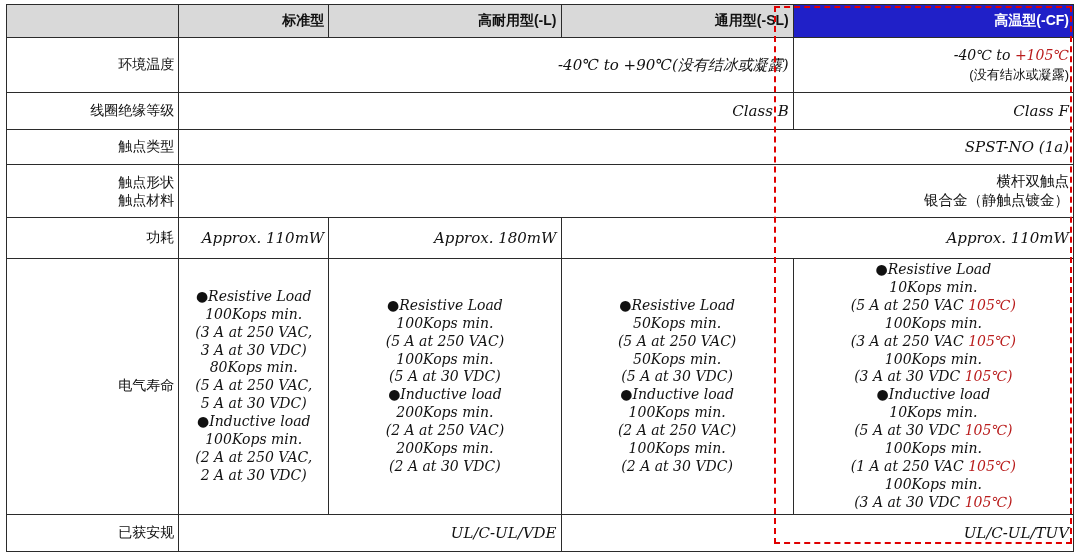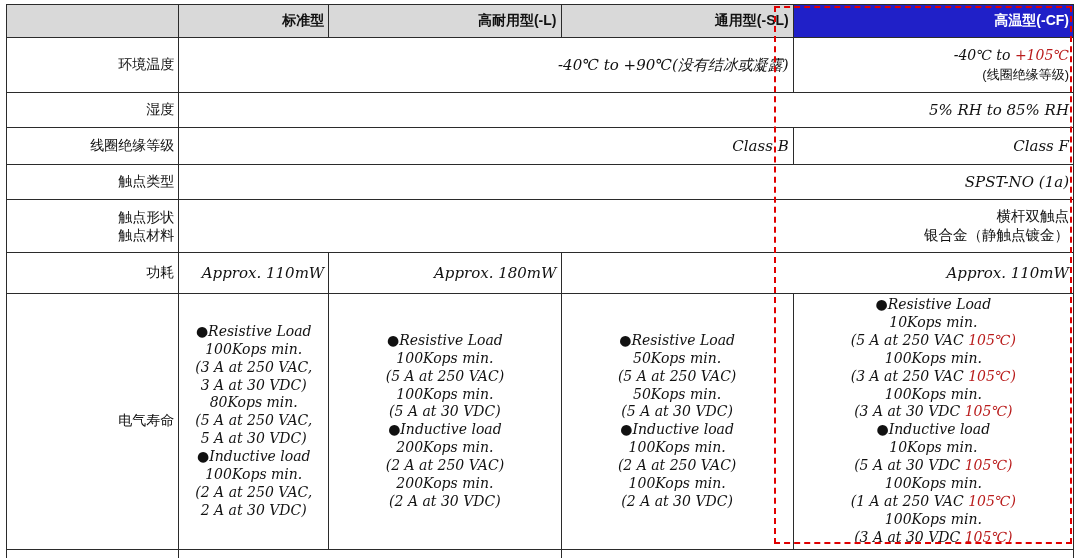--- a/index.html
+++ b/index.html
@@ -106,28 +106,24 @@
         <th class="hdr">高耐用型(-L)</th>
         <th class="hdr">通用型(-SL)</th>
         <th class="hdr cf">高温型(-CF)</th>
       </tr>
 
       <tr>
         <td class="rowlabel" style="height:50px">环境温度</td>
         <td colspan="3" class="italic" style="font-size:15px">-40℃ to +90℃(没有结冰或凝露)</td>
         <td class="italic env-cf">
           <span>-40℃ to </span><span class="blue">+105℃</span><br>
-          <span class="cjk small">(线圈绝缘等级)</span>
+          <span class="cjk small">(没有结冰或凝露)</span>
         </td>
       </tr>
 
-      <tr>
-        <td class="rowlabel" style="height:30px">湿度</td>
-        <td colspan="4" class="italic" style="font-size:15px">5% RH to 85% RH</td>
-      </tr>
 
       <tr>
         <td class="rowlabel" style="height:32px">线圈绝缘等级</td>
         <td colspan="3" class="italic" style="font-size:15px">Class B</td>
         <td class="italic blue" style="font-size:15px">Class F</td>
       </tr>
 
       <tr>
         <td class="rowlabel" style="height:30px">触点类型</td>
         <td colspan="4" class="italic" style="font-size:15px">SPST-NO (1a)</td>

